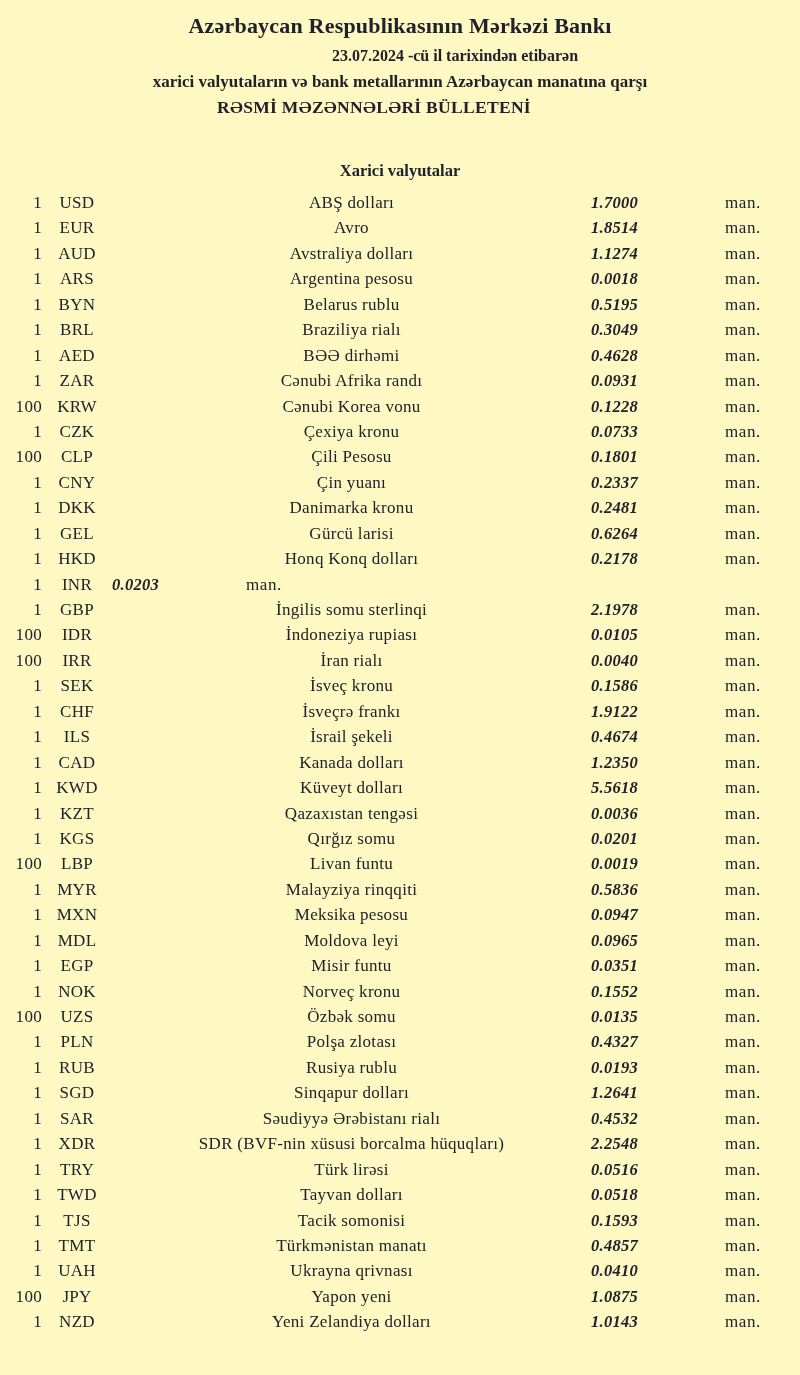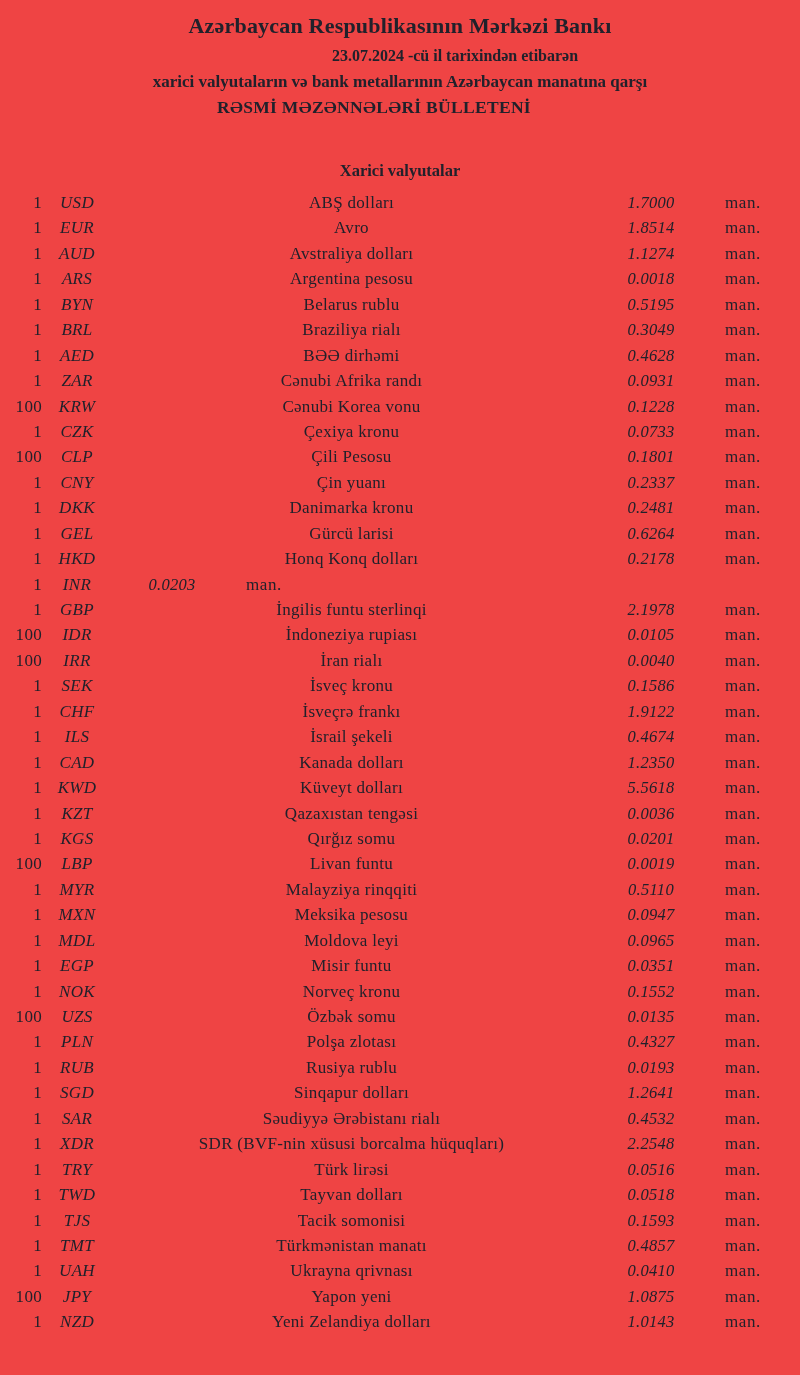--- a/index.html
+++ b/index.html
@@ -4,21 +4,21 @@
 <style>
   html, body {
     margin: 0;
     padding: 0;
     background: #ffffff;
   }
   .page {
     position: relative;
     width: 800px;
     height: 1375px;
-    background: #ef4444;
+    background: #fef9c3;
     font-family: "Liberation Serif", serif;
     color: #21212b;
     overflow: hidden;
   }
   .doc-title {
     position: absolute;
     top: 13px;
     left: 0;
     width: 800px;
     text-align: center;
@@ -79,33 +79,32 @@
   }
   .qty {
     width: 42px;
     flex: none;
     text-align: right;
   }
   .code {
     width: 70px;
     flex: none;
     text-align: center;
-    font-style: italic;
   }
   .name {
     flex: 1;
     text-align: center;
     white-space: nowrap;
     overflow: hidden;
   }
   .rate {
     width: 120px;
     flex: none;
-    text-align: center;
-    font-weight: normal;
+    text-align: left;
+    font-weight: bold;
     font-style: italic;
     font-size: 16.5px;
   }
   .unit {
     width: 89px;
     flex: none;
     box-sizing: border-box;
     padding-left: 14px;
     letter-spacing: 0.6px;
     text-align: left;
@@ -229,21 +228,21 @@
       </div>
       <div class="row">
         <span class="qty">1</span>
         <span class="code">INR</span>
         <span class="rate">0.0203</span>
         <span class="unit">man.</span>
       </div>
       <div class="row">
         <span class="qty">1</span>
         <span class="code">GBP</span>
-        <span class="name">İngilis funtu sterlinqi</span>
+        <span class="name">İngilis somu sterlinqi</span>
         <span class="rate">2.1978</span>
         <span class="unit">man.</span>
       </div>
       <div class="row">
         <span class="qty">100</span>
         <span class="code">IDR</span>
         <span class="name">İndoneziya rupiası</span>
         <span class="rate">0.0105</span>
         <span class="unit">man.</span>
       </div>
@@ -307,21 +306,21 @@
         <span class="qty">100</span>
         <span class="code">LBP</span>
         <span class="name">Livan funtu</span>
         <span class="rate">0.0019</span>
         <span class="unit">man.</span>
       </div>
       <div class="row">
         <span class="qty">1</span>
         <span class="code">MYR</span>
         <span class="name">Malayziya rinqqiti</span>
-        <span class="rate">0.5110</span>
+        <span class="rate">0.5836</span>
         <span class="unit">man.</span>
       </div>
       <div class="row">
         <span class="qty">1</span>
         <span class="code">MXN</span>
         <span class="name">Meksika pesosu</span>
         <span class="rate">0.0947</span>
         <span class="unit">man.</span>
       </div>
       <div class="row">

